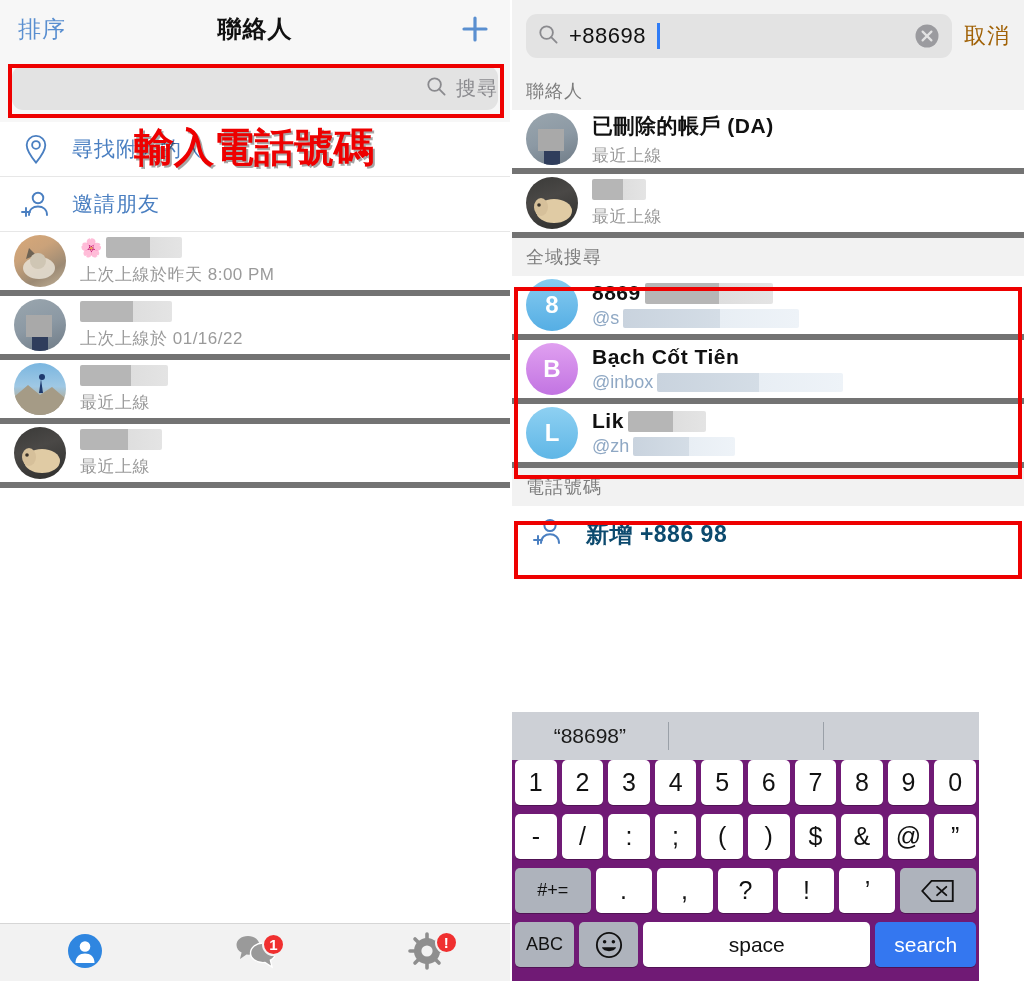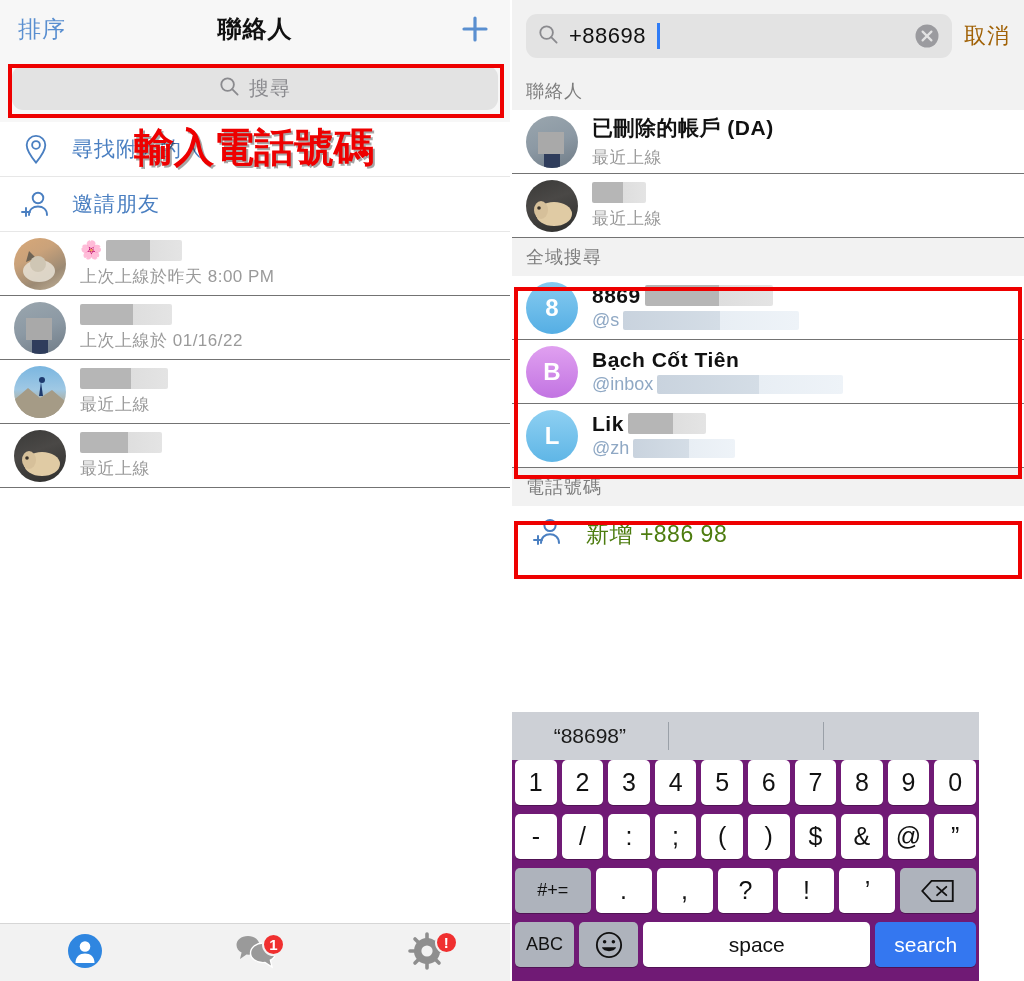--- a/index.html
+++ b/index.html
@@ -29,38 +29,38 @@
   }
   .nav-plus {
     margin-left: auto; position: relative; z-index: 2;
     width: 34px; height: 34px;
   }
 
   
   .search-wrap { background: #f7f7f7; padding: 8px 12px 12px 12px; }
   .search-field {
     height: 44px; background: #e3e3e3; border-radius: 11px;
-    display: flex; align-items: center; justify-content: center; gap: 9px;
+    display: flex; align-items: center; justify-content: flex-end; gap: 9px;
   }
   .search-ph { font-size: 20px; color: #8a8a8e; letter-spacing: 1px; }
 
   
   .action-row {
     display: flex; align-items: center; gap: 20px;
     height: 55px; padding: 0 20px; background: #fff;
     border-bottom: 1px solid #e7e7e7; position: relative;
   }
   .action-row .ic { width: 32px; display:flex; align-items:center; justify-content:center; }
   .action-label { font-size: 21px; color: #4a7fc1; letter-spacing: 1px; }
 
   
   .contact-row {
     display: flex; align-items: center; gap: 14px;
     height: 64px; padding: 0 14px; background: #fff;
-    border-bottom: 1px solid #737373;
+    border-bottom: 6px solid #737373;
   }
   .avatar { width: 52px; height: 52px; border-radius: 50%; flex: 0 0 52px;
             position: relative; overflow: hidden; }
   .c-body { flex: 1; min-width: 0; display: flex; flex-direction: column; gap: 4px; }
   .c-name-row { display: flex; align-items: center; gap: 4px; height: 22px; }
   .blur {
     display: inline-block; height: 21px; border-radius: 2px;
     background: linear-gradient(90deg, #b6b6b6 0%, #b6b6b6 58%, #dedede 58%, #e4e4e4 100%);
   }
   .blur-light {
@@ -116,21 +116,21 @@
   }
   .letter-av {
     width: 52px; height: 52px; border-radius: 50%; flex: 0 0 52px;
     display: flex; align-items: center; justify-content: center;
     color: #fff; font-size: 24px; font-weight: bold;
   }
   .add-row {
     display: flex; align-items: center; gap: 20px;
     height: 56px; padding: 0 20px; background: #fff;
   }
-  .add-label { font-size: 23px; color: #4d7c0f; letter-spacing: .5px; }
+  .add-label { font-size: 23px; color: #0c4a6e; letter-spacing: .5px; font-weight: bold; }
 
   
   .kb { position: absolute; left: 0; bottom: 0; width: 467px; background: #701a75; }
   .kb-predict {
     height: 48px; display: flex; align-items: center;
     position: relative; background: #cdd0d6;
   }
   .kb-pred-cell {
     flex: 1; display: flex; align-items: center; justify-content: center;
     font-size: 21px; color: #1a1a1a; height: 100%; position: relative;

